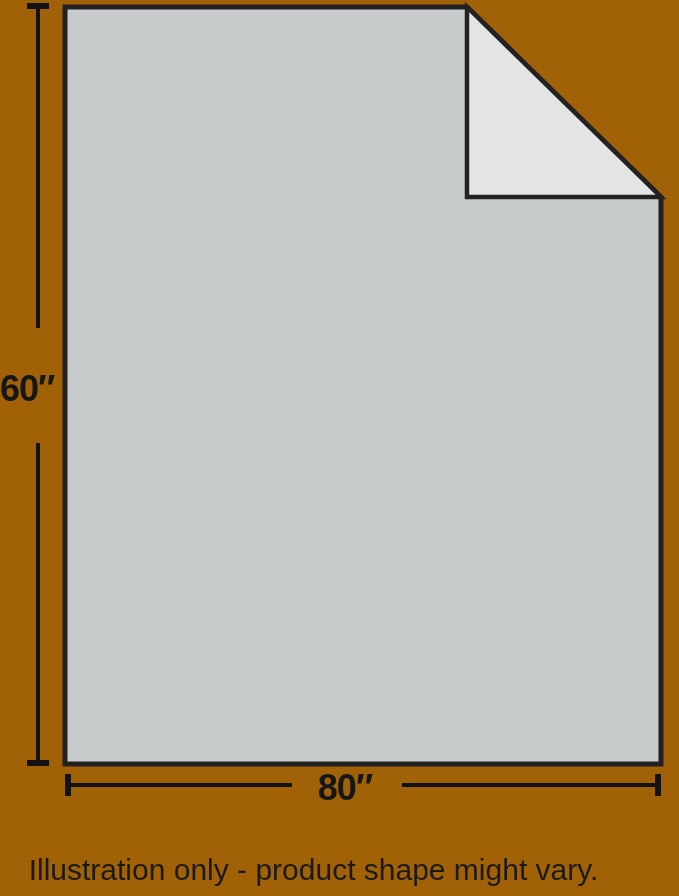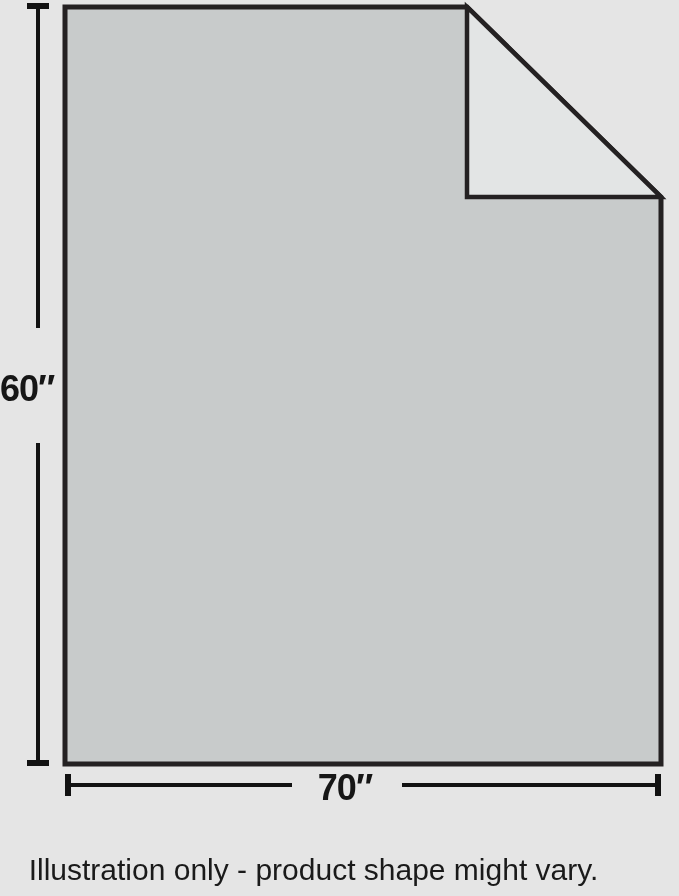--- a/index.html
+++ b/index.html
@@ -5,21 +5,21 @@
   html, body {
     margin: 0;
     padding: 0;
     background: #ffffff;
     font-family: "Liberation Sans", sans-serif;
   }
   .page {
     position: relative;
     width: 679px;
     height: 896px;
-    background: #e5e5e5;
+    background: #a16207;
     overflow: hidden;
   }
   .diagram-svg {
     position: absolute;
     left: 0;
     top: 0;
   }
   .dim-label {
     position: absolute;
     font-weight: 700;
@@ -75,17 +75,17 @@
     <g stroke="#121212">
       <line x1="68" y1="785" x2="292" y2="785" stroke-width="4"></line>
       <line x1="402" y1="785" x2="658" y2="785" stroke-width="4"></line>
       <line x1="68" y1="774" x2="68" y2="796" stroke-width="6"></line>
       <line x1="658" y1="774" x2="658" y2="796" stroke-width="6"></line>
     </g>
   </svg>
 
   <div class="dim-label height">60″</div>
 
-  <div class="dim-label width">70″</div>
+  <div class="dim-label width">80″</div>
 
   <div class="caption">Illustration only - product shape might vary.</div>
 
 </div>
 
 </body></html>

